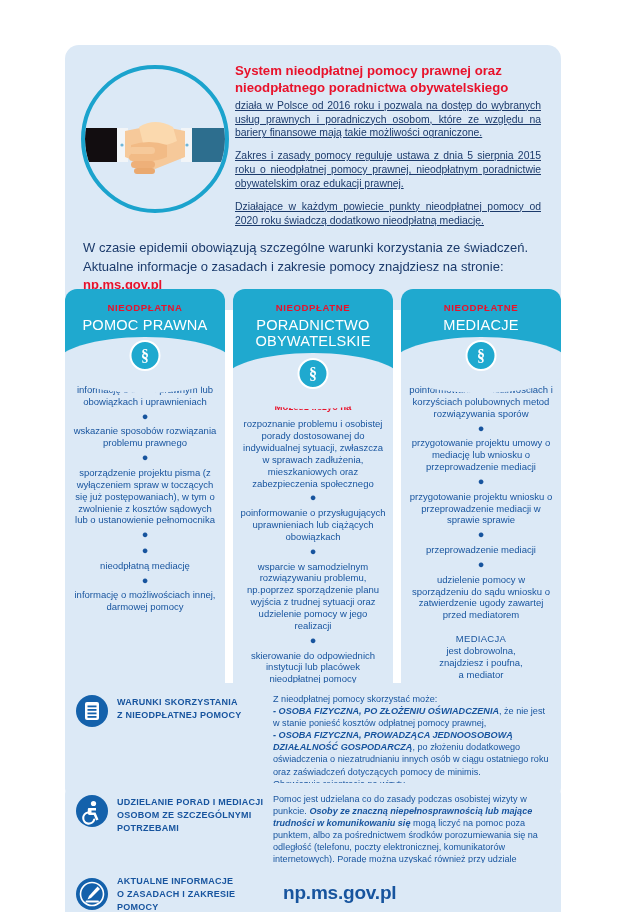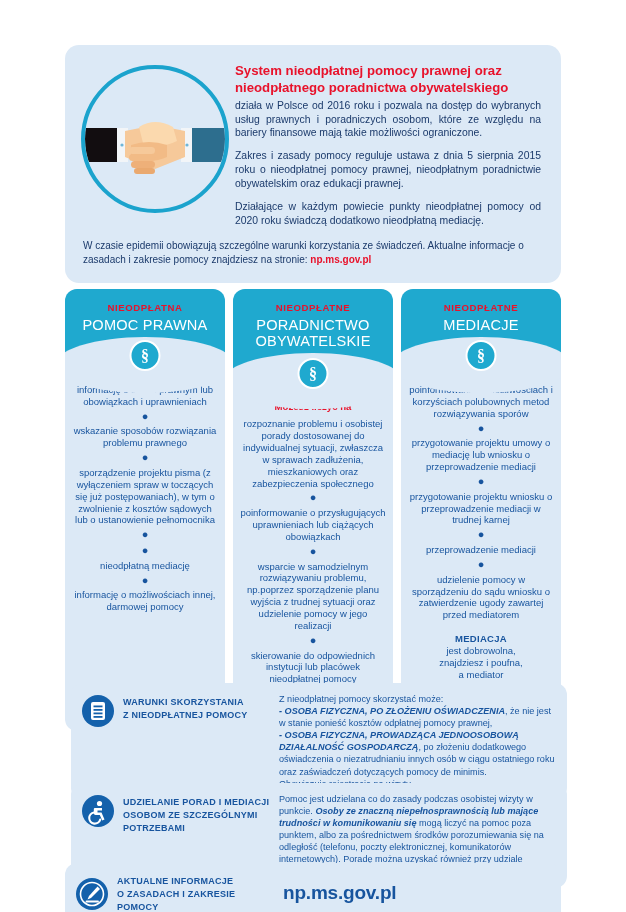--- a/index.html
+++ b/index.html
@@ -17,25 +17,25 @@
     background:#dce9f6;border-radius:14px;
     padding:0;box-sizing:border-box;
   }
   .intro-top{display:flex;padding:14px 16px 4px 10px;}
   .illo-wrap{width:160px;flex:0 0 160px;display:flex;align-items:flex-start;justify-content:center;padding-top:6px;}
   .intro-text{flex:1;padding-right:4px;padding-top:4px;}
   .intro-title{
     color:#e8122b;font-weight:bold;font-size:13.2px;line-height:1.28;margin:0 0 2px 0;
   }
   .intro-p{
-    color:#1b3a6b;font-size:10.4px;line-height:1.33;margin:0 0 9px 0;text-align:justify;
+    color:#1b3a6b;font-size:10.4px;line-height:1.33;margin:0 0 9px 0;text-align:justify;text-decoration:underline;
   }
   .intro-p:last-child{margin-bottom:2px;}
   .intro-note{
-    color:#1b3a6b;font-size:10px;line-height:1.4;
+    color:#1b3a6b;font-size:13px;line-height:1.4;
     padding:6px 18px 16px 18px;
   }
   .intro-note .url{color:#e8122b;font-weight:bold;}
 
   
   .handshake{position:relative;width:148px;height:148px;}
   .hs-ring{position:absolute;inset:0;border:4px solid #1ba3cd;border-radius:50%;box-sizing:border-box;}
 
   
   .columns{position:absolute;left:65px;top:289px;width:496px;display:flex;gap:8px;}
@@ -61,25 +61,25 @@
     border:2.2px solid #ffffff;background:#1fa9cf;
     display:flex;align-items:center;justify-content:center;
     color:#ffffff;font-size:16px;font-weight:bold;line-height:1;
     font-family:"Liberation Serif", serif;
   }
   .col-body{padding:4px 7px 16px 7px;text-align:center;}
   .can-count{color:#e8122b;font-weight:bold;font-size:9.6px;margin-bottom:6px;}
   .item{color:#17549e;font-size:9.5px;line-height:1.25;}
   .dot{color:#17549e;font-size:11px;line-height:1.25;margin:2px 0;}
   .note-block{margin-top:12px;color:#17549e;font-size:9.5px;line-height:1.25;}
-  .note-block .nb-title{font-weight:bold;letter-spacing:.3px;}
+  .note-block .nb-title{font-weight:normal;letter-spacing:.3px;}
 
   
   .info{
-    position:absolute;left:71px;width:496px;background:#dce9f6;border-radius:12px;
+    position:absolute;left:65px;width:496px;background:#dce9f6;border-radius:12px;
     display:flex;align-items:flex-start;padding:10px 12px 10px 10px;box-sizing:border-box;
   }
   .info-icon{flex:0 0 34px;width:34px;height:34px;margin-right:8px;margin-top:1px;}
   .info-label{
     flex:0 0 150px;color:#17549e;font-size:9px;font-weight:bold;line-height:1.45;
     letter-spacing:.25px;padding-top:3px;
   }
   .info-body{flex:1;color:#17549e;font-size:9.1px;line-height:1.33;padding-left:6px;}
   .info-body b{font-weight:bold;font-style:italic;}
 
@@ -189,21 +189,21 @@
         <div class="kicker">NIEODPŁATNE</div>
         <div class="col-title">MEDIACJE</div>
       </div>
       <div class="para-badge" style="top:51px">§</div>
       <div class="col-body">
         <div class="can-count">Możesz liczyć na</div>
         <div class="item">poinformowanie o możliwościach i korzyściach polubownych metod rozwiązywania sporów</div>
         <div class="dot">●</div>
         <div class="item">przygotowanie projektu umowy o mediację lub wniosku o przeprowadzenie mediacji</div>
         <div class="dot">●</div>
-        <div class="item">przygotowanie projektu wniosku o przeprowadzenie mediacji w trudnej karnej</div>
+        <div class="item">przygotowanie projektu wniosku o przeprowadzenie mediacji w sprawie sprawie</div>
         <div class="dot">●</div>
         <div class="item">przeprowadzenie mediacji</div>
         <div class="dot">●</div>
         <div class="item">udzielenie pomocy w sporządzeniu do sądu wniosku o zatwierdzenie ugody zawartej przed mediatorem</div>
         <div class="note-block">
           <div class="nb-title">MEDIACJA</div>
           <div>jest dobrowolna,</div>
           <div>znajdziesz i poufna,</div>
           <div>a mediator</div>
           <div>jest osobą bezstronną</div>

